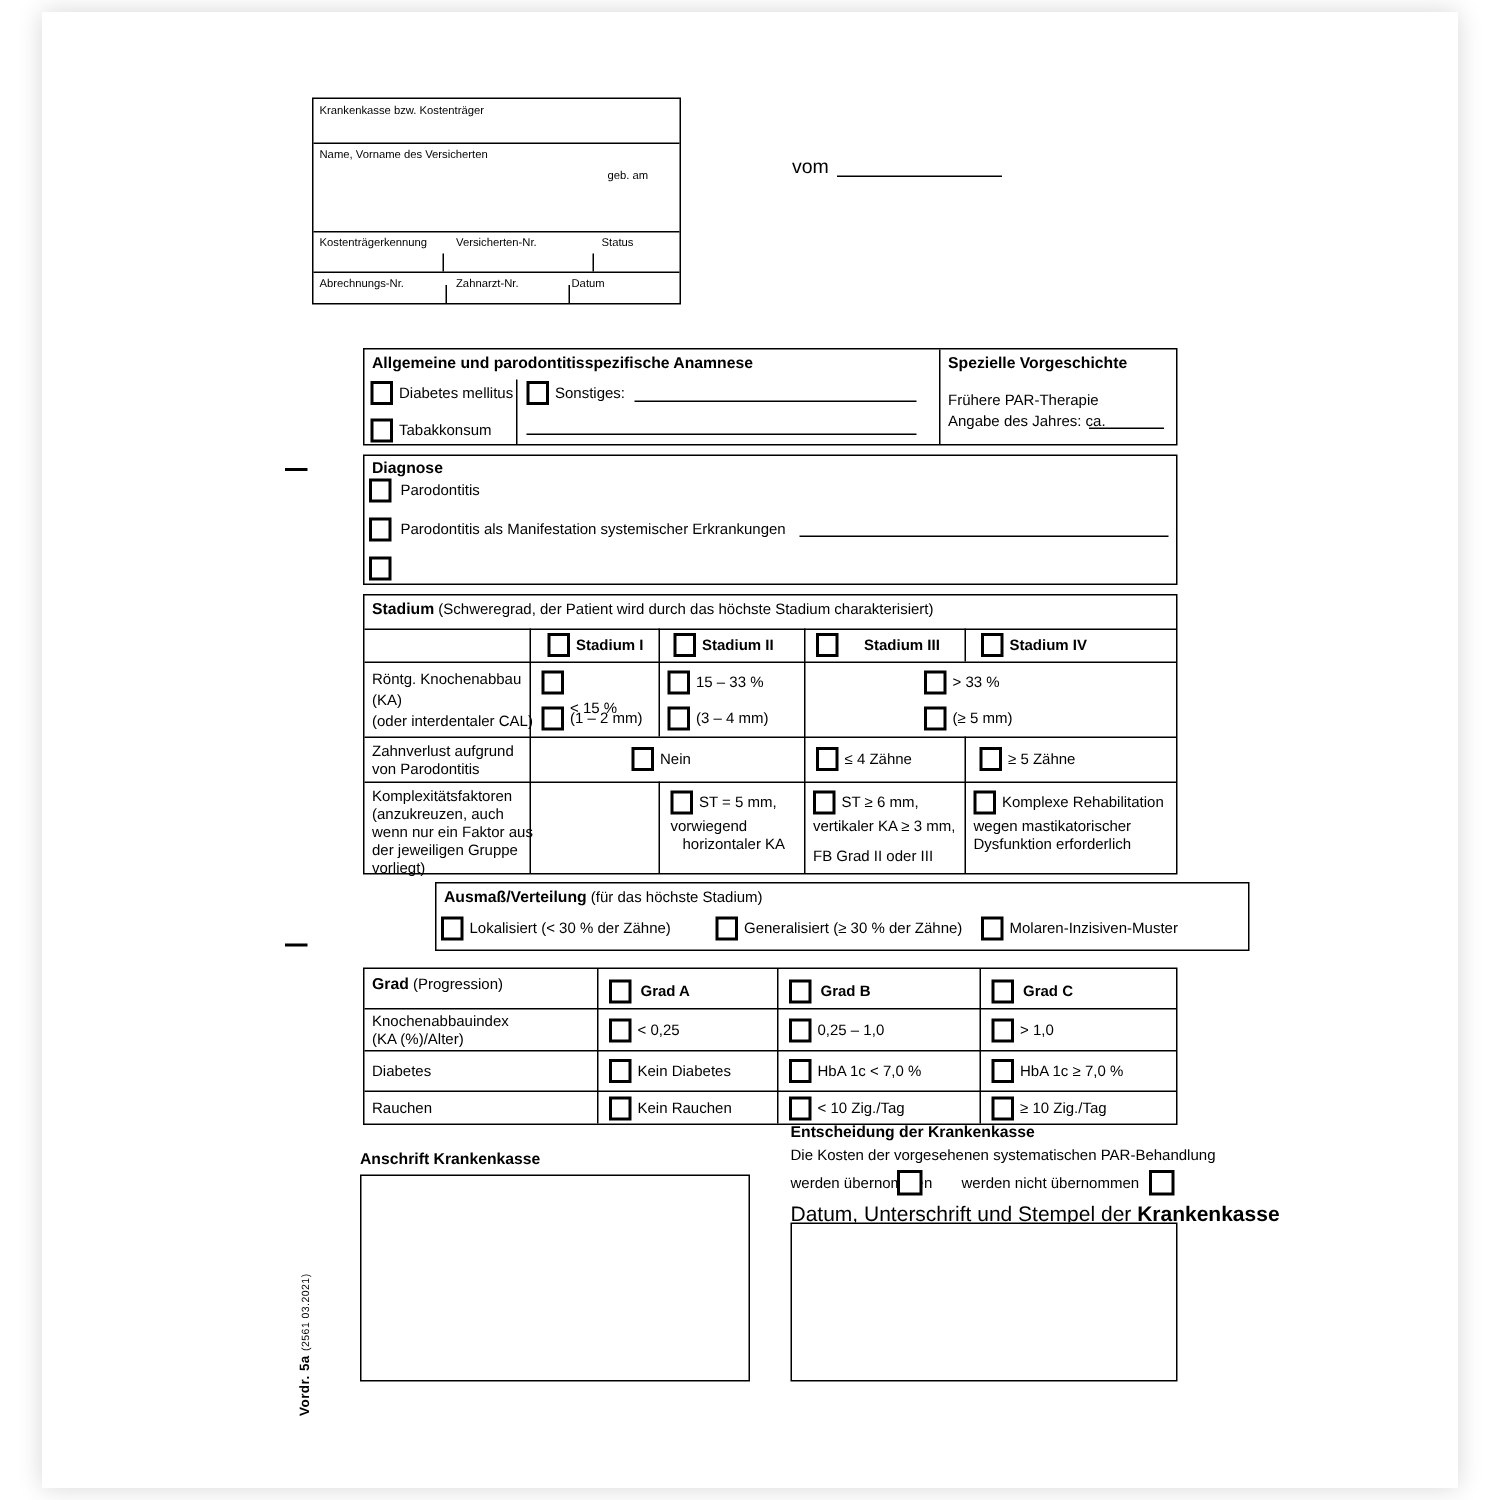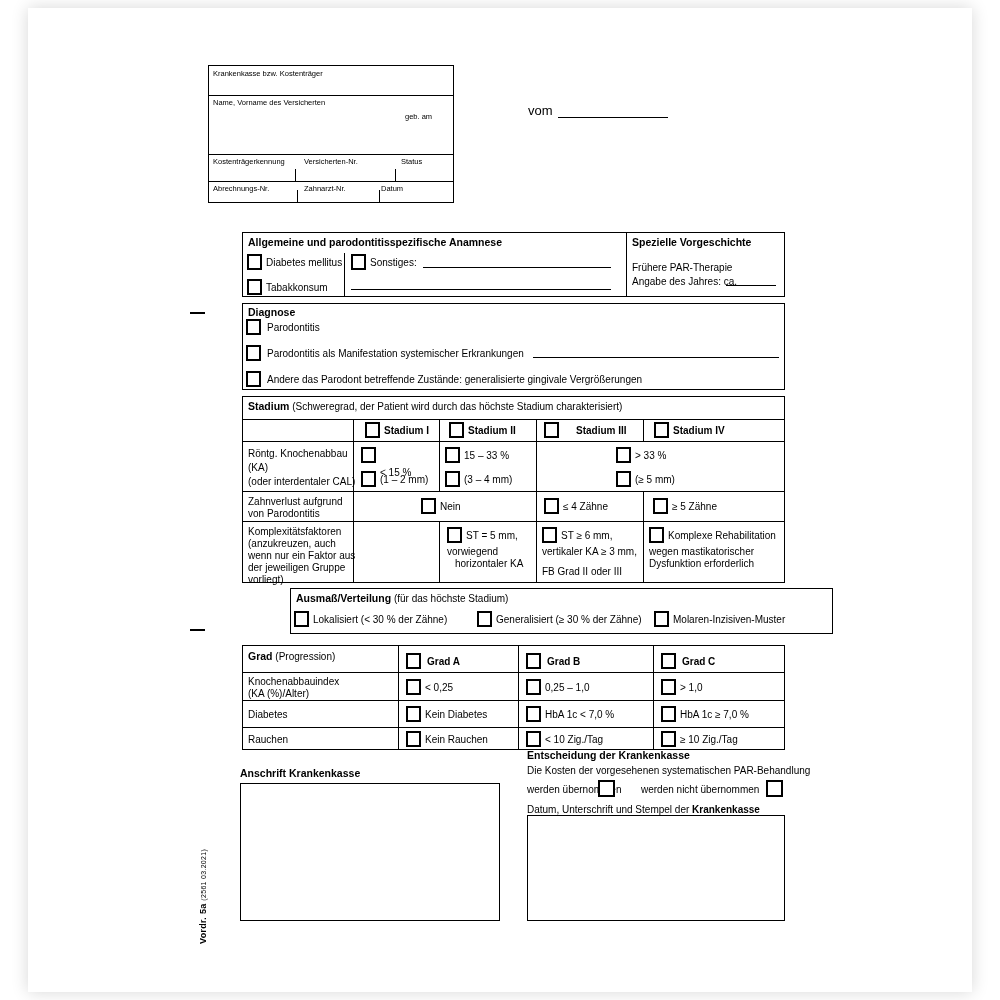--- a/index.html
+++ b/index.html
@@ -74,21 +74,20 @@
   </div>
 
   <div class="box" style="left:242px;top:303px;width:541px;height:85px;">
     <div class="lbl b t105" style="left:5px;top:3px;">Diagnose</div>
     <span class="cb" style="left:3px;top:15px;"></span>
     <div class="lbl" style="left:24px;top:18px;">Parodontitis</div>
     <span class="cb" style="left:3px;top:41px;"></span>
     <div class="lbl" style="left:24px;top:44px;">Parodontitis als Manifestation systemischer Erkrankungen</div>
     <div class="uline" style="left:290px;top:53px;width:246px;"></div>
     <span class="cb" style="left:3px;top:67px;"></span>
-    <div class="lbl" style="left:24px;top:70px;">Andere das Parodont betreffende Zustände: generalisierte gingivale Vergrößerungen</div>
   </div>
 
   <div class="box" style="left:242px;top:396px;width:541px;height:185px;">
     <div class="hl" style="left:0;top:22px;width:541px;"></div>
     <div class="hl" style="left:0;top:44px;width:541px;"></div>
     <div class="hl" style="left:0;top:94px;width:541px;"></div>
     <div class="hl" style="left:0;top:124px;width:541px;"></div>
     <div class="vl" style="left:110px;top:22px;height:163px;"></div>
     <div class="vl" style="left:196px;top:22px;height:72px;"></div>
     <div class="vl" style="left:196px;top:124px;height:61px;"></div>
@@ -214,21 +213,21 @@
 
   <div class="lbl b t105" style="left:240px;top:768px;">Anschrift Krankenkasse</div>
   <div class="box" style="left:240px;top:783px;width:258px;height:136px;"></div>
 
   <div class="lbl b t105" style="left:527px;top:750px;">Entscheidung der Krankenkasse</div>
   <div class="lbl" style="left:527px;top:765px;">Die Kosten der vorgesehenen systematischen PAR-Behandlung</div>
   <div class="lbl" style="left:527px;top:784px;">werden übernommen</div>
   <span class="cb" style="left:598px;top:780px;width:13px;height:13px;"></span>
   <div class="lbl" style="left:641px;top:784px;">werden nicht übernommen</div>
   <span class="cb" style="left:766px;top:780px;width:13px;height:13px;"></span>
-  <div class="lbl" style="left:527px;top:804px;font-size:10px;">
+  <div class="lbl" style="left:527px;top:804px;font-size:14px;">
     <span>Datum, Unterschrift und Stempel der</span>
     <span class="b">Krankenkasse</span>
   </div>
   <div class="box" style="left:527px;top:815px;width:256px;height:104px;"></div>
 
   <div class="vert">
     <span class="b">Vordr. 5a</span>
     <span style="font-size:7px;">(2561 03.2021)</span>
   </div>
 </div>

